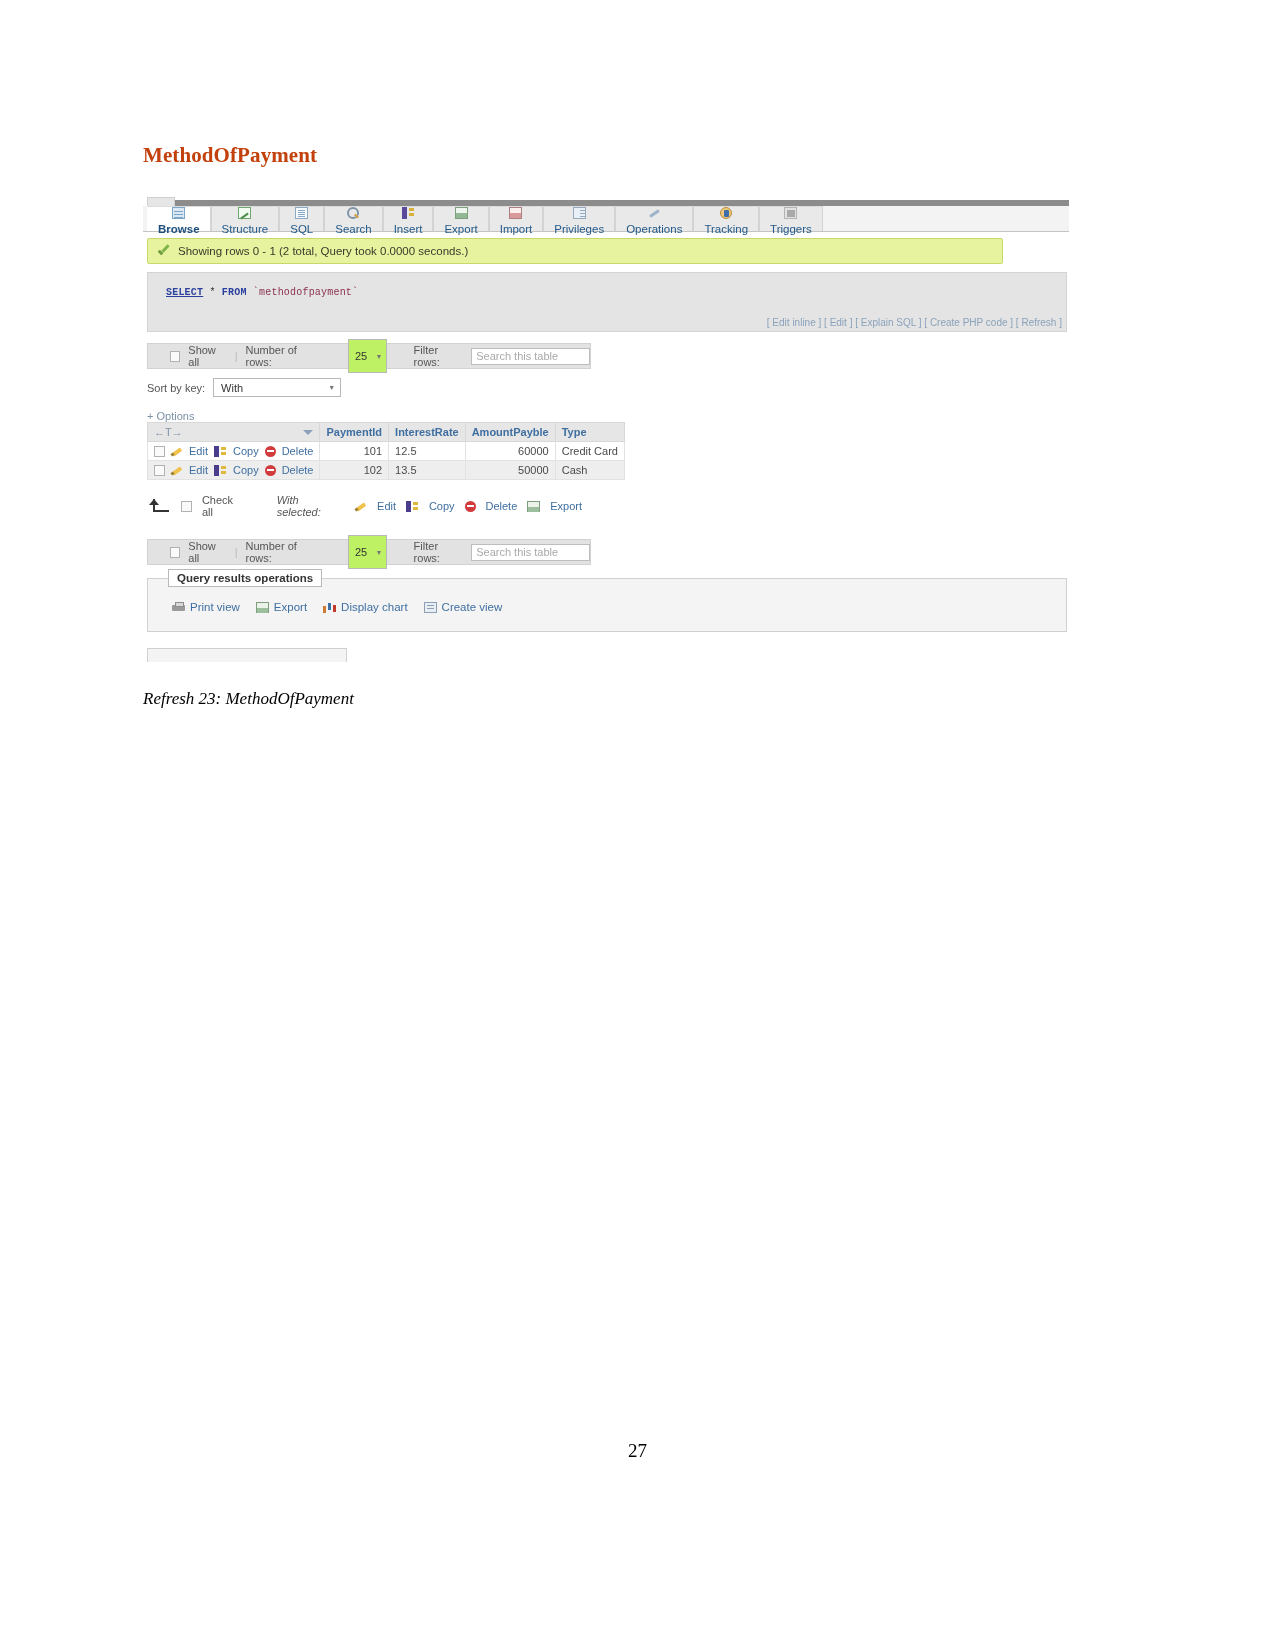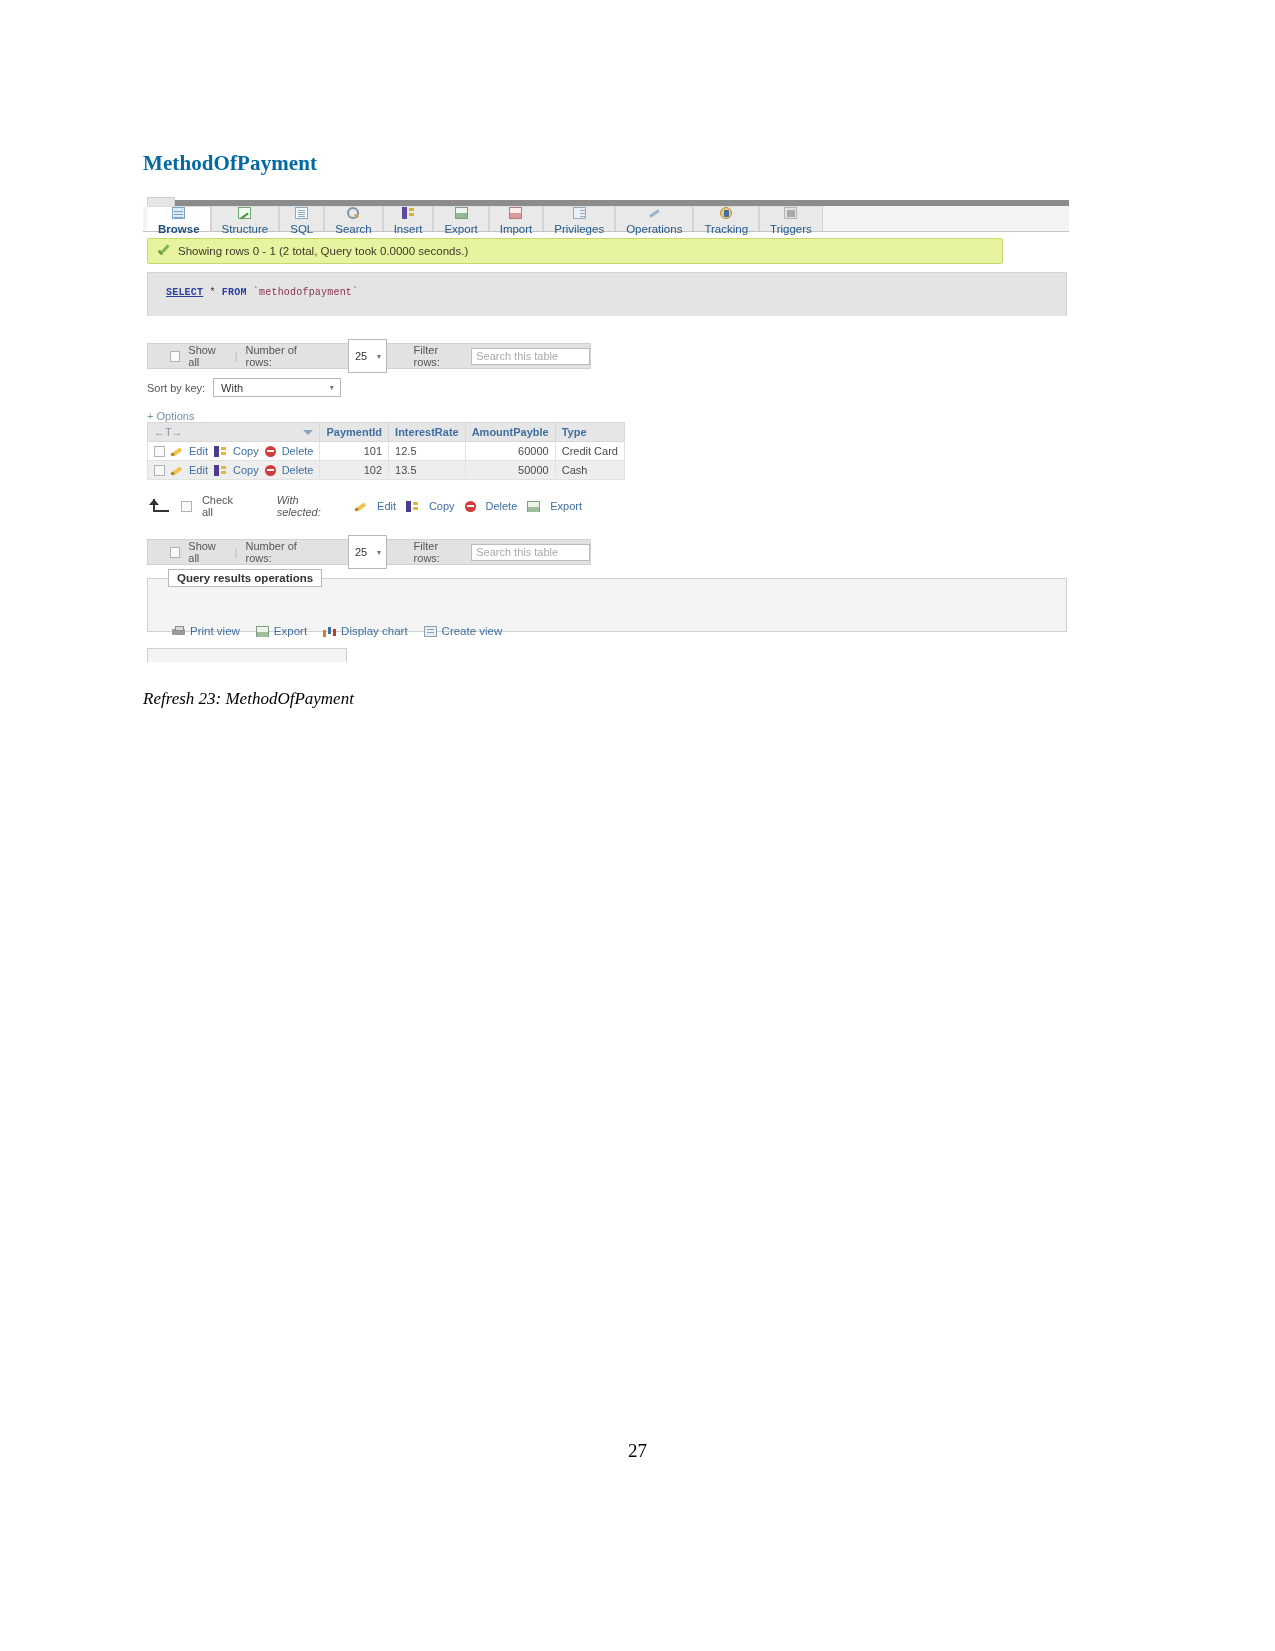--- a/index.html
+++ b/index.html
@@ -14,23 +14,22 @@
   }
 
   
   .doc-title {
     position: absolute;
     left: 143px;
     top: 143px;
     font-family: "Liberation Serif", serif;
     font-weight: bold;
     font-size: 21px;
-    color: #0369a1;
+    color: #c2410c;
     letter-spacing: 0.1px;
-    margin-top: 8px;
   }
 
   
   .shot {
     position: absolute;
     left: 143px;
     top: 196px;
     width: 926px;
     height: 466px;
     overflow: hidden;
@@ -259,21 +258,21 @@
   .optbar.top { left: 4px; top: 147px; }
   .optbar.bottom { left: 4px; top: 343px; }
   .optbar .sep { color: #bbb; }
   .cbx {
     width: 11px; height: 11px;
     background: #fafafa; border: 1px solid #b2b2b2;
     display: inline-block;
   }
   .numsel {
     width: 41px; height: 34px;
-    background: #ffffff; border: 1px solid #b8b8b8;
+    background: #bef264; border: 1px solid #b8b8b8;
     font-size: 11px; color: #333;
     display: flex; align-items: center; justify-content: space-between;
     padding: 0 3px 0 6px;
     margin-left: 20px;
   }
   .numsel .arr { font-size: 7px; color: #777; }
   .filterinput {
     width: 128px; height: 17px;
     background: #fff; border: 1px solid #bdbdbd;
     font-size: 11px; color: #a9a9a9;
@@ -438,21 +437,20 @@
     padding: 2px 8px;
     font-size: 11.5px;
     font-weight: bold;
     color: #333;
   }
   .qro-links {
     position: absolute;
     left: 24px; top: 22px;
     display: flex; align-items: center; gap: 16px;
     font-size: 11.5px;
-    margin-top: 24px;
   }
   .qro-links a { color: #3f6fa0; text-decoration: none; display: flex; align-items: center; gap: 5px; }
   .ico-print { width: 13px; height: 11px; position: relative; }
   .ico-print:before {
     content: ""; position: absolute; left: 0px; top: 3px;
     width: 13px; height: 6px; background: #9a9a9a; border-radius: 1px;
   }
   .ico-print:after {
     content: ""; position: absolute; left: 3px; top: 0px;
     width: 7px; height: 3px; background: #d9d9d9; border: 1px solid #8d8d8d;
@@ -567,20 +565,27 @@
 
   <div class="banner">
     <span class="check"></span>
     <span>Showing rows 0 - 1 (2 total, Query took 0.0000 seconds.)</span>
   </div>
 
   <div class="sqlbox">
     <div class="sqltext">
       <span class="kw">SELECT</span><span class="pl">&nbsp;</span><span class="pl">*</span><span class="pl">&nbsp;</span><span class="kw" style="text-decoration:none">FROM</span><span class="pl">&nbsp;</span><span class="st">`methodofpayment`</span>
     </div>
+  </div>
+  <div class="sqlfooter">
+    <a>[ Edit inline ]</a>
+    <a>[ Edit ]</a>
+    <a>[ Explain SQL ]</a>
+    <a>[ Create PHP code ]</a>
+    <a>[ Refresh ]</a>
   </div>
 
   <div class="optbar top">
     <span class="cbx"></span>
     <span>Show all</span>
     <span class="sep">|</span>
     <span>Number of rows:</span>
     <span class="numsel">
       <span>25</span>
       <span class="arr">▼</span>

